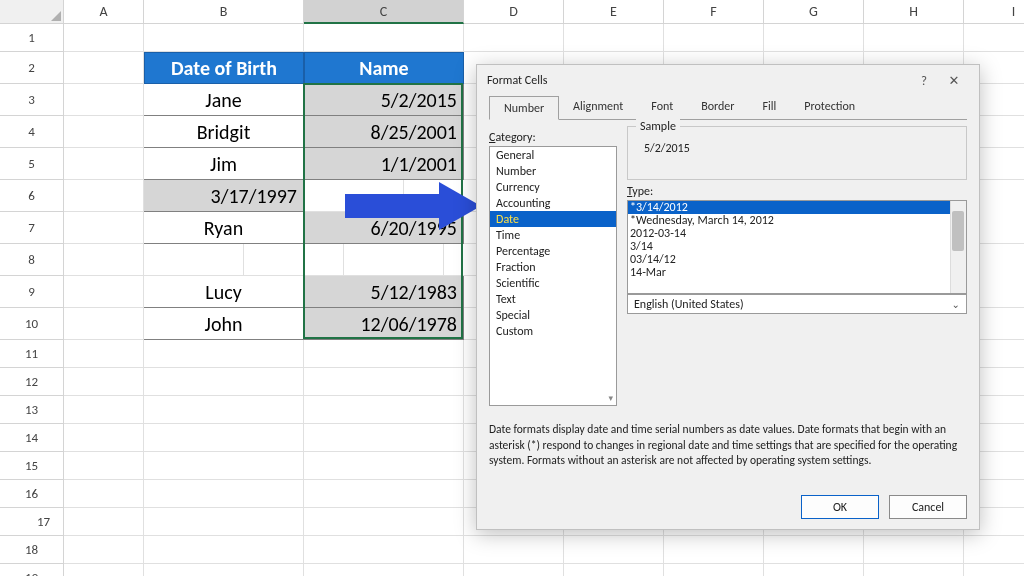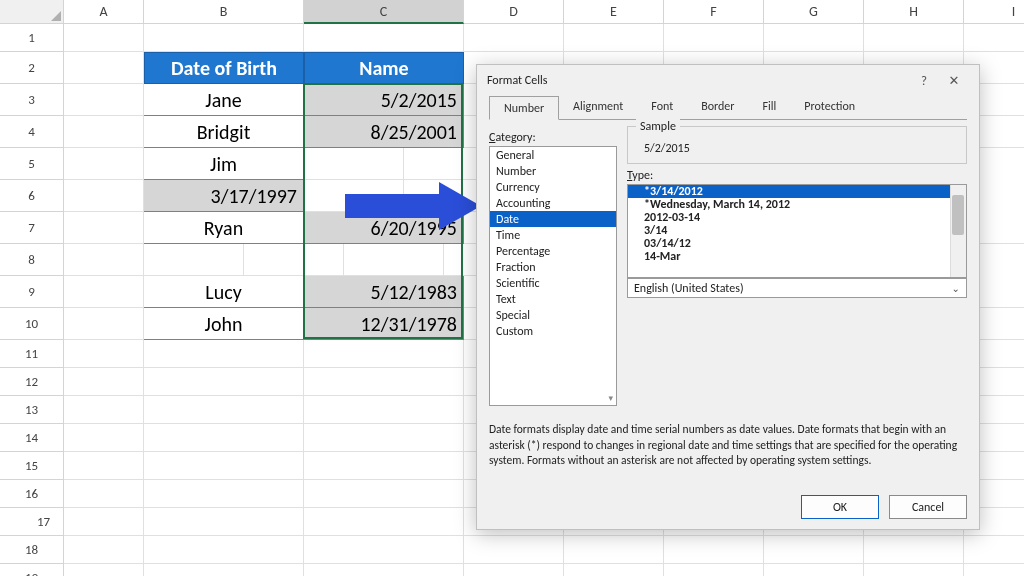--- a/index.html
+++ b/index.html
@@ -175,45 +175,45 @@
   .listbox {
     width: 128px;
     height: 260px;
     border: 1px solid #9a9a9a;
     background: #fff;
     font-size: 12px;
     overflow: hidden;
     position: relative;
   }
   .listbox .item { padding: 1px 6px; cursor: default; }
-  .listbox .item.sel { background: #0a62c9; color: #ffffff; }
+  .listbox .item.sel { background: #0a62c9; color: #fde047; }
   .right-pane { flex: 1; }
   .sample-box {
     border: 1px solid #c8c8c8;
-    padding: 14px 10px 8px 10px;
+    padding: 14px 10px 24px 10px;
     position: relative;
     background: #f0f0f0;
   }
   .sample-legend {
     position: absolute;
     top: -8px; left: 8px;
     background: #f0f0f0;
     padding: 0 4px;
     font-size: 12px;
     color: #222;
   }
   .type-list {
     border: 1px solid #9a9a9a;
     background: #fff;
     height: 94px;
     font-size: 12px;
     overflow: hidden;
     position: relative;
   }
-  .type-list .item { padding: 0px 16px; cursor: default; line-height: 13px; font-weight: bold; }
+  .type-list .item { padding: 0px 2px; cursor: default; line-height: 13px; }
   .type-list .item.sel { background: #0a62c9; color: #fff; }
   .type-list .scrollbar {
     position: absolute; right: 0; top: 0; bottom: 0; width: 16px;
     background: #f0f0f0; border-left: 1px solid #dcdcdc;
   }
   .type-list .thumb {
     position: absolute; right: 2px; top: 10px; width: 12px; height: 40px;
     background: #c0c0c0; border-radius: 2px;
   }
   .combo {
@@ -315,20 +315,21 @@
         <div class="cell" style="width: 100px; height: 32px;"></div>
         <div class="cell" style="width: 100px; height: 32px;"></div>
         <div class="cell" style="width: 100px; height: 32px;"></div>
         <div class="cell" style="width: 100px; height: 32px;"></div>
         <div class="cell" style="width: 100px; height: 32px;"></div>
       </div>
       <div class="row data-row" style="height: 32px;">
         <div class="row-h" style="height: 32px;">5</div>
         <div class="cell" style="width: 80px; height: 32px;"></div>
         <div class="cell data" style="width: 160px; height: 32px;">Jim</div>
+        <div class="cell data right sel" style="width: 160px; height: 32px;">1/1/2001</div>
         <div class="cell" style="width: 100px; height: 32px;"></div>
         <div class="cell" style="width: 100px; height: 32px;"></div>
         <div class="cell" style="width: 100px; height: 32px;"></div>
         <div class="cell" style="width: 100px; height: 32px;"></div>
         <div class="cell" style="width: 100px; height: 32px;"></div>
         <div class="cell" style="width: 100px; height: 32px;"></div>
       </div>
       <div class="row data-row" style="height: 32px;">
         <div class="row-h" style="height: 32px;">6</div>
         <div class="cell" style="width: 80px; height: 32px;"></div>
@@ -371,21 +372,21 @@
         <div class="cell" style="width: 100px; height: 32px;"></div>
         <div class="cell" style="width: 100px; height: 32px;"></div>
         <div class="cell" style="width: 100px; height: 32px;"></div>
         <div class="cell" style="width: 100px; height: 32px;"></div>
         <div class="cell" style="width: 100px; height: 32px;"></div>
       </div>
       <div class="row data-row" style="height: 32px;">
         <div class="row-h" style="height: 32px;">10</div>
         <div class="cell" style="width: 80px; height: 32px;"></div>
         <div class="cell data" style="width: 160px; height: 32px;">John</div>
-        <div class="cell data right sel" style="width: 160px; height: 32px;">12/31/1978</div>
+        <div class="cell data right sel" style="width: 160px; height: 32px;">12/06/1978</div>
         <div class="cell" style="width: 100px; height: 32px;"></div>
         <div class="cell" style="width: 100px; height: 32px;"></div>
         <div class="cell" style="width: 100px; height: 32px;"></div>
         <div class="cell" style="width: 100px; height: 32px;"></div>
         <div class="cell" style="width: 100px; height: 32px;"></div>
         <div class="cell" style="width: 100px; height: 32px;"></div>
       </div>
       <div class="row" style="height: 28px;">
         <div class="row-h" style="height: 28px;">11</div>
         <div class="cell" style="width: 80px; height: 28px;"></div>

